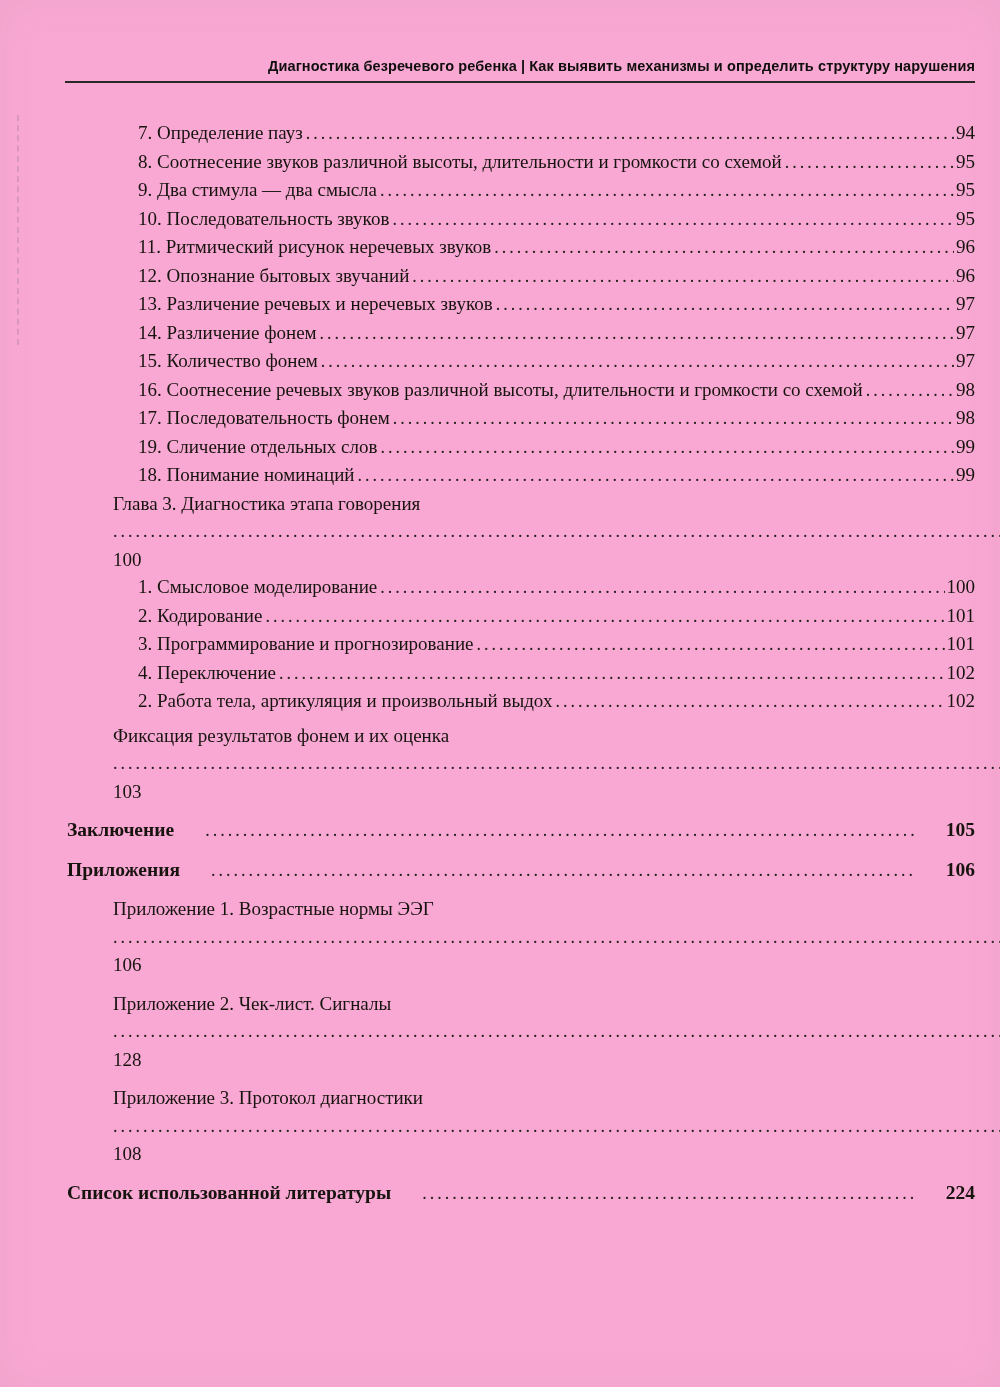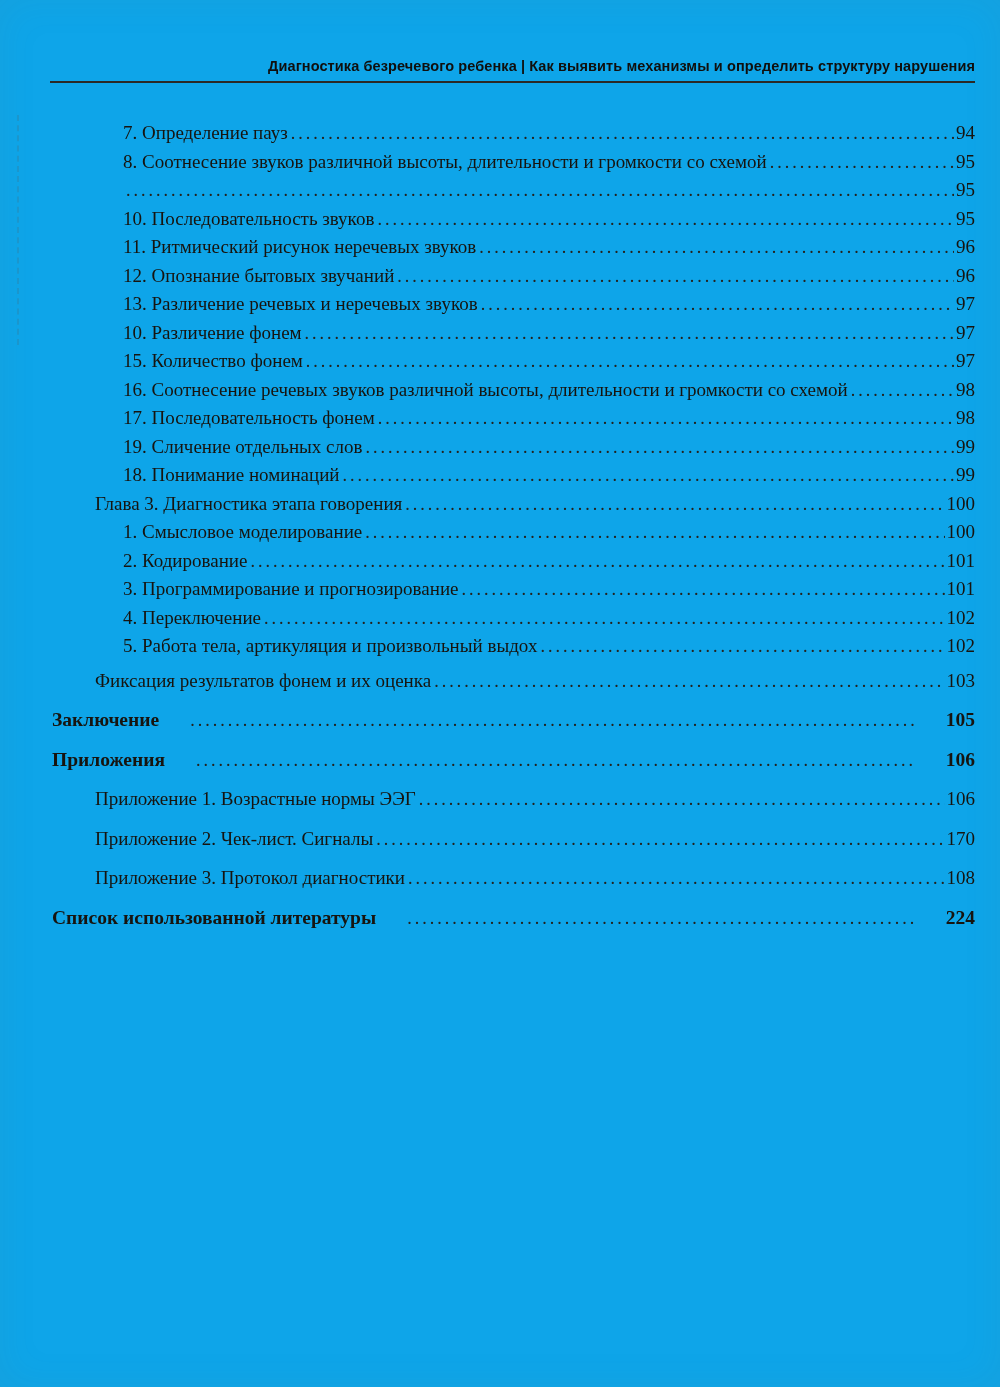--- a/index.html
+++ b/index.html
@@ -6,23 +6,23 @@
   html, body { background: #d9d6d0; }
   body {
     width: 1000px;
     height: 1387px;
     font-family: "Liberation Serif", serif;
   }
   .page {
     position: relative;
     width: 1000px;
     height: 1387px;
-    background: #0ea5e9;
+    background: #f9a8d4;
     box-shadow: inset 0 0 40px rgba(120,110,95,0.08);
-    padding: 58px 25px 0 50px;
+    padding: 58px 25px 0 65px;
     color: #17140f;
     overflow: hidden;
   }
   .running-head {
     font-family: "Liberation Sans", sans-serif;
     font-weight: 700;
     font-size: 14.5px;
     text-align: right;
     letter-spacing: 0.1px;
     color: #100f0d;
@@ -36,21 +36,21 @@
   .toc { width: 100%; margin-top: 16px; }
   .toc-row {
     display: flex;
     align-items: baseline;
     font-size: 19px;
     line-height: 27.5px;
     white-space: nowrap;
   }
   .toc-row.bold { font-weight: 700; font-size: 19.5px; }
   .indent-0 { padding-left: 2px; gap: 28px; }
-  .indent-1 { padding-left: 45px; }
+  .indent-1 { padding-left: 45px; flex-direction: column; }
   .indent-2 { padding-left: 73px; }
   .gap-sm { margin-top: 6px; }
   .gap-lg { margin-top: 11px; }
   .toc-label { flex: 0 0 auto; }
   .leader {
     flex: 1 1 auto;
     overflow: hidden;
     white-space: nowrap;
     margin: 0 2px 0 3px;
     min-width: 12px;
@@ -92,20 +92,21 @@
     <span class="toc-label">7. Определение пауз</span>
     <span class="leader"></span>
     <span class="pagenum">94</span>
   </div>
       <div class="toc-row indent-2">
     <span class="toc-label">8. Соотнесение звуков различной высоты, длительности и громкости со схемой</span>
     <span class="leader"></span>
     <span class="pagenum">95</span>
   </div>
       <div class="toc-row indent-2">
+    <span class="toc-label">9. Два стимула — два смысла</span>
     <span class="leader"></span>
     <span class="pagenum">95</span>
   </div>
       <div class="toc-row indent-2">
     <span class="toc-label">10. Последовательность звуков</span>
     <span class="leader"></span>
     <span class="pagenum">95</span>
   </div>
       <div class="toc-row indent-2">
     <span class="toc-label">11. Ритмический рисунок неречевых звуков</span>
@@ -116,21 +117,21 @@
     <span class="toc-label">12. Опознание бытовых звучаний</span>
     <span class="leader"></span>
     <span class="pagenum">96</span>
   </div>
       <div class="toc-row indent-2">
     <span class="toc-label">13. Различение речевых и неречевых звуков</span>
     <span class="leader"></span>
     <span class="pagenum">97</span>
   </div>
       <div class="toc-row indent-2">
-    <span class="toc-label">10. Различение фонем</span>
+    <span class="toc-label">14. Различение фонем</span>
     <span class="leader"></span>
     <span class="pagenum">97</span>
   </div>
       <div class="toc-row indent-2">
     <span class="toc-label">15. Количество фонем</span>
     <span class="leader"></span>
     <span class="pagenum">97</span>
   </div>
       <div class="toc-row indent-2">
     <span class="toc-label">16. Соотнесение речевых звуков различной высоты, длительности и громкости со схемой</span>
@@ -171,21 +172,21 @@
     <span class="toc-label">3. Программирование и прогнозирование</span>
     <span class="leader"></span>
     <span class="pagenum">101</span>
   </div>
       <div class="toc-row indent-2">
     <span class="toc-label">4. Переключение</span>
     <span class="leader"></span>
     <span class="pagenum">102</span>
   </div>
       <div class="toc-row indent-2">
-    <span class="toc-label">5. Работа тела, артикуляция и произвольный выдох</span>
+    <span class="toc-label">2. Работа тела, артикуляция и произвольный выдох</span>
     <span class="leader"></span>
     <span class="pagenum">102</span>
   </div>
       <div class="toc-row indent-1 gap-sm">
     <span class="toc-label">Фиксация результатов фонем и их оценка</span>
     <span class="leader"></span>
     <span class="pagenum">103</span>
   </div>
       <div class="toc-row indent-0 bold gap-lg">
     <span class="toc-label">Заключение</span>
@@ -198,21 +199,21 @@
     <span class="pagenum">106</span>
   </div>
       <div class="toc-row indent-1 gap-lg">
     <span class="toc-label">Приложение 1. Возрастные нормы ЭЭГ</span>
     <span class="leader"></span>
     <span class="pagenum">106</span>
   </div>
       <div class="toc-row indent-1 gap-lg">
     <span class="toc-label">Приложение 2. Чек-лист. Сигналы</span>
     <span class="leader"></span>
-    <span class="pagenum">170</span>
+    <span class="pagenum">128</span>
   </div>
       <div class="toc-row indent-1 gap-lg">
     <span class="toc-label">Приложение 3. Протокол диагностики</span>
     <span class="leader"></span>
     <span class="pagenum">108</span>
   </div>
       <div class="toc-row indent-0 bold gap-lg">
     <span class="toc-label">Список использованной литературы</span>
     <span class="leader"></span>
     <span class="pagenum">224</span>

